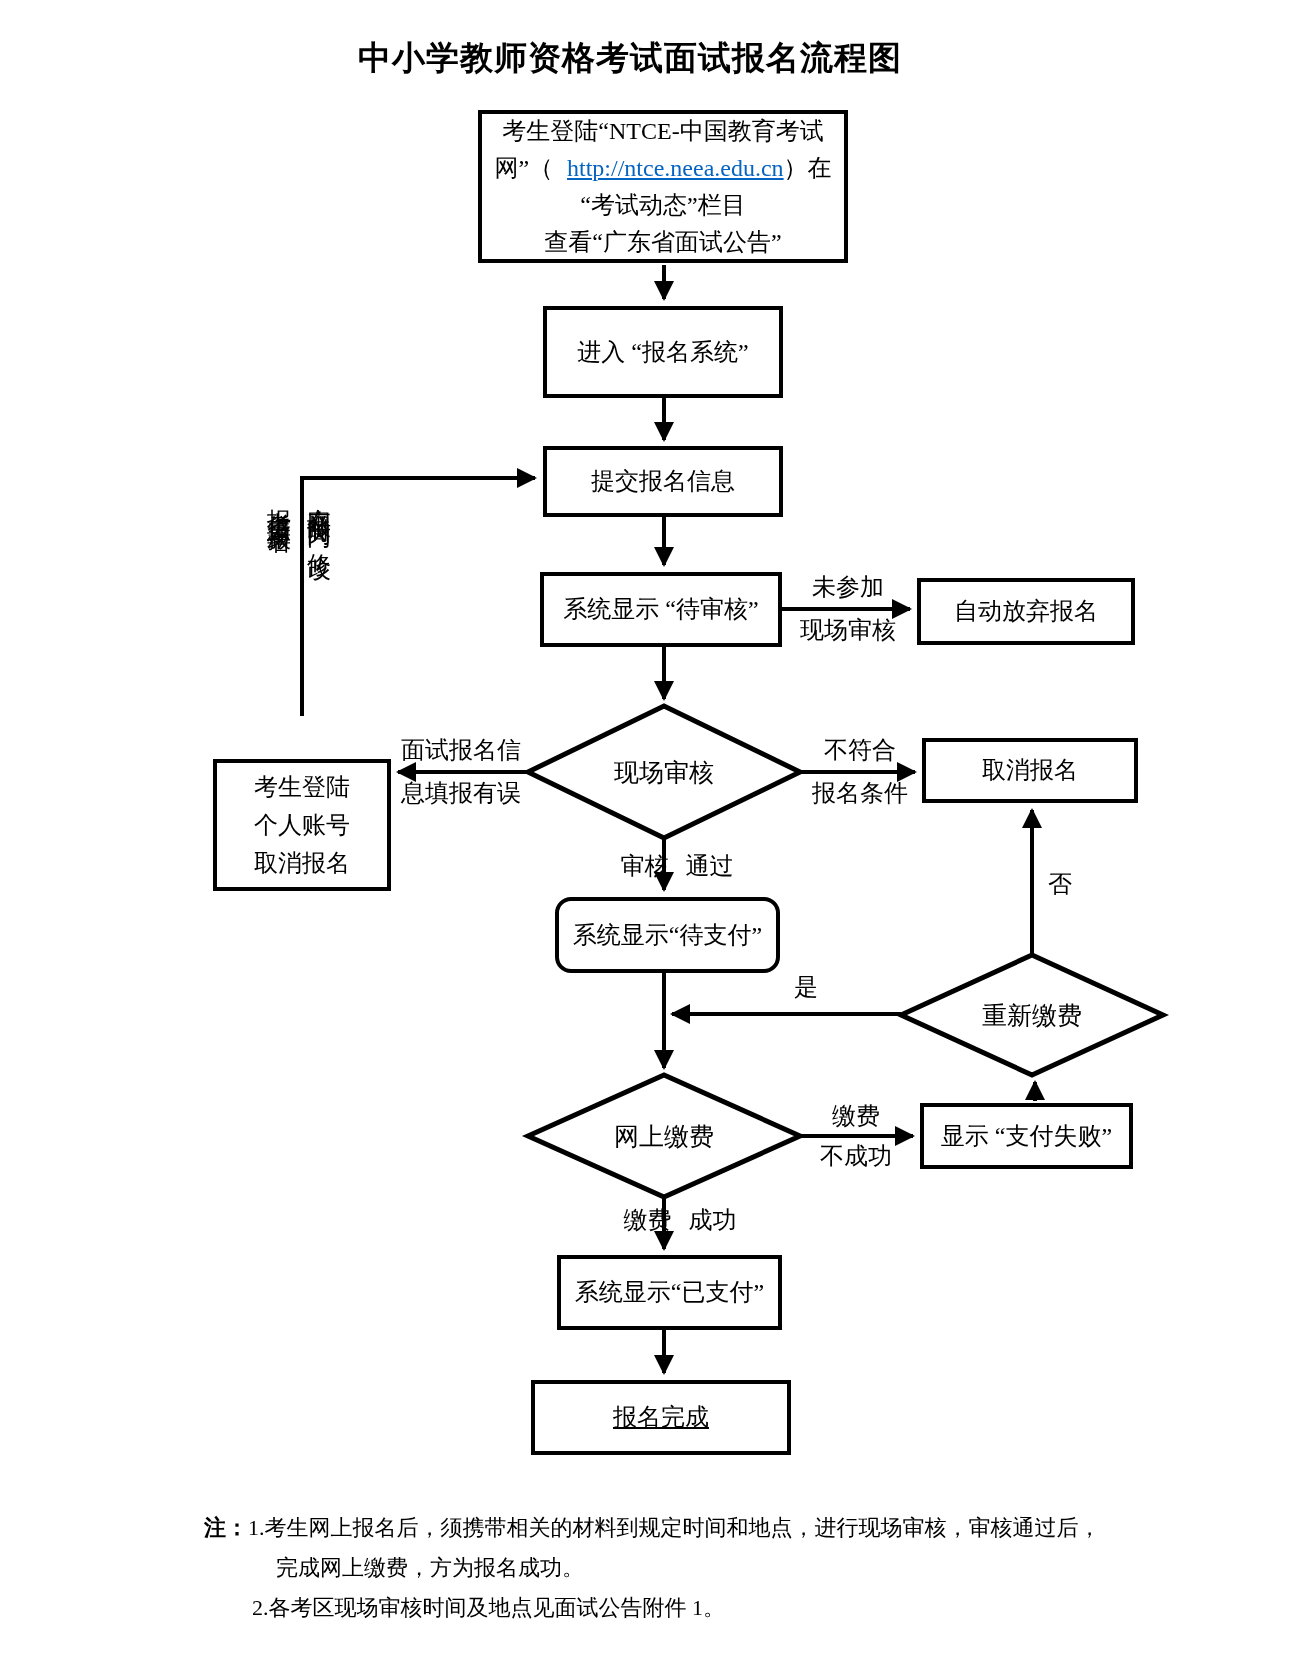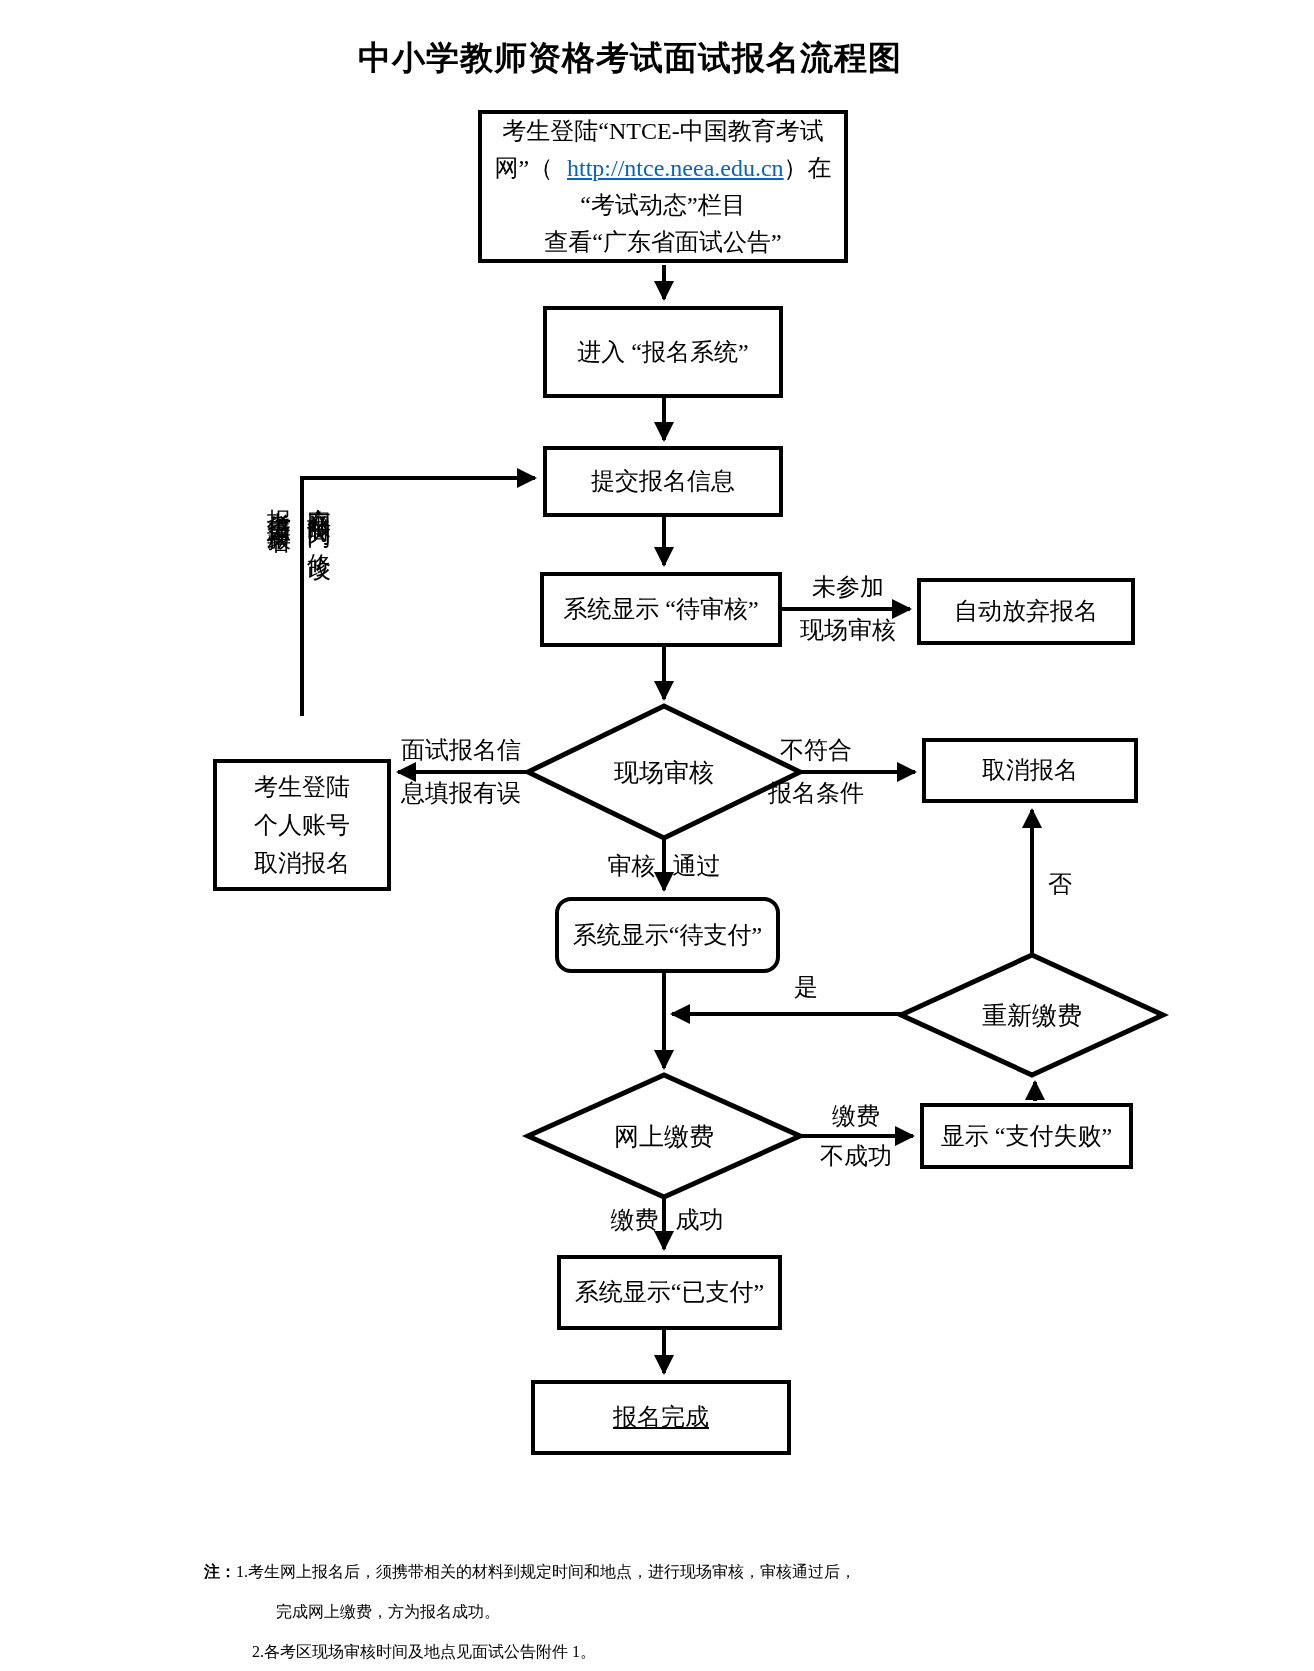--- a/index.html
+++ b/index.html
@@ -21,28 +21,28 @@
   .node .ln{white-space:nowrap;line-height:37px;text-align:right;}
   a.doclink{color:var(--link,#0563C1);text-decoration:underline;margin-left:14px;}
   .dlabel{
     position:absolute;z-index:3;font-size:25px;white-space:nowrap;
     transform:translate(-50%,-50%);text-align:center;
   }
   .elabel{
     position:absolute;z-index:3;font-size:24px;white-space:nowrap;
     transform:translate(-50%,-50%);text-align:center;line-height:43px;
   }
-  .elabel.pair{display:flex;flex-direction:row;gap:17px;line-height:26px;}
+  .elabel.pair{display:flex;flex-direction:row;gap:17px;line-height:26px;margin-left:13px;}
   .vtext{
     position:absolute;z-index:3;font-size:24px;
     writing-mode:vertical-rl;text-orientation:upright;letter-spacing:3px;
   }
   .notes{
-    position:absolute;left:204px;top:1552px;width:1030px;z-index:2;
-    font-size:16px;line-height:40px;
+    position:absolute;left:204px;top:1508px;width:1030px;z-index:2;
+    font-size:22px;line-height:40px;
   }
   .notes .n2{text-indent:72px;}
   .notes .n3{text-indent:48px;}
   .notes .nprefix{font-weight:bold;}
 </style>
 </head>
 <body>
 
 <div class="canvas">
 
@@ -135,21 +135,21 @@
   <div class="elabel" style="left:848px;top:609px;">
     <div>未参加</div>
     <div>现场审核</div>
   </div>
 
   <div class="elabel" style="left:461px;top:772px;">
     <div>面试报名信</div>
     <div>息填报有误</div>
   </div>
 
-  <div class="elabel" style="left:816px;top:772px;">
+  <div class="elabel" style="left:860px;top:772px;">
     <div>不符合</div>
     <div>报名条件</div>
   </div>
 
   <div class="elabel pair" style="left:664px;top:866px;">
     <span>审核</span>
     <span>通过</span>
   </div>
 
   <div class="elabel" style="left:806px;top:987px;line-height:26px;">是</div>

